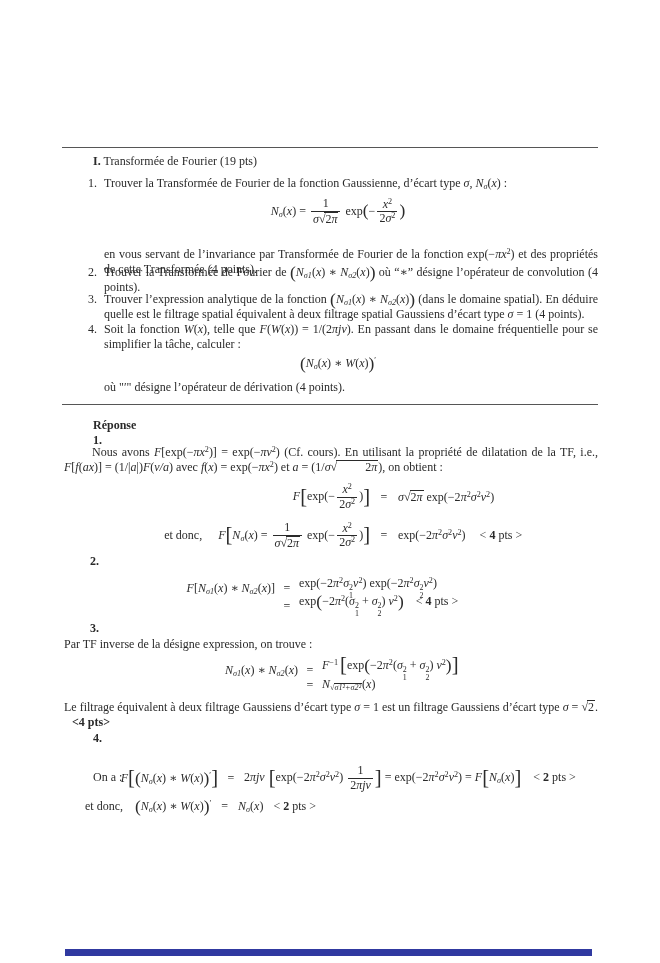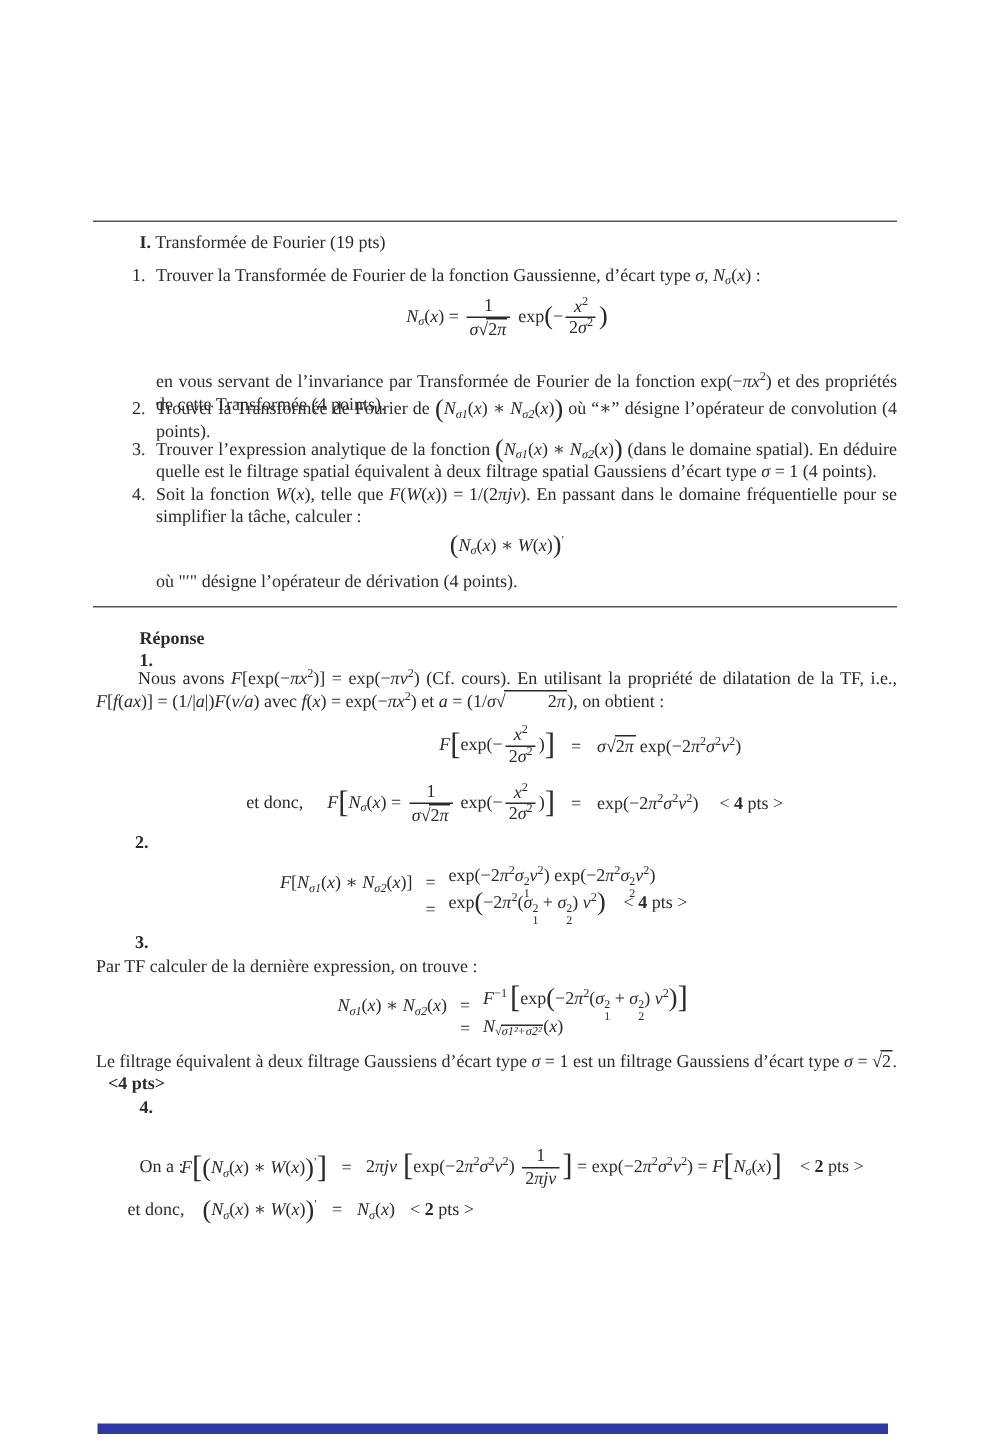--- a/index.html
+++ b/index.html
@@ -105,21 +105,21 @@
   <span class="td1" style="width:205px"></span><span class="td2" style="width:24px">=</span><span class="td3">exp<span class="mbig">(</span>−2<span class="mi">π</span><span class="msup">2</span>(<span class="mi">σ</span><span class="mss">
         <span>2</span>
         <span>1</span>
       </span> + <span class="mi">σ</span><span class="mss">
         <span>2</span>
         <span>2</span>
       </span>) <span class="mi">ν</span><span class="msup">2</span><span class="mbig">)</span><span class="msp" style="width: 12px;"></span>&lt; <span class="mb">4</span> pts &gt;</span>
 </div>
 
 <div class="abs blabel" style="top:621px;left:90px">3.</div>
-<div class="abs para" style="top:637px;left:64px;width:534px">Par TF calculer de la dernière expression, on trouve :</div>
+<div class="abs para" style="top:637px;left:64px;width:534px">Par TF inverse de la désigne expression, on trouve :</div>
 <div class="eq" style="top:658px">
   <span class="td1" style="width:228px"><span class="mi">N</span><span class="msub">σ1</span>(<span class="mi">x</span>) ∗ <span class="mi">N</span><span class="msub">σ2</span>(<span class="mi">x</span>)</span><span class="td2" style="width:24px">=</span><span class="td3"><span class="mi">F</span><span class="msup">−1</span><span class="msp" style="width: 2px;"></span><span class="mBig">[</span>exp<span class="mbig">(</span>−2<span class="mi">π</span><span class="msup">2</span>(<span class="mi">σ</span><span class="mss">
         <span>2</span>
         <span>1</span>
       </span> + <span class="mi">σ</span><span class="mss">
         <span>2</span>
         <span>2</span>
       </span>) <span class="mi">ν</span><span class="msup">2</span><span class="mbig">)</span><span class="mBig">]</span></span>
 </div>
 <div class="eq" style="top:677px">

